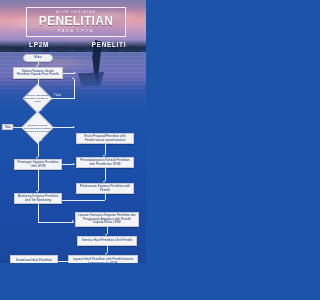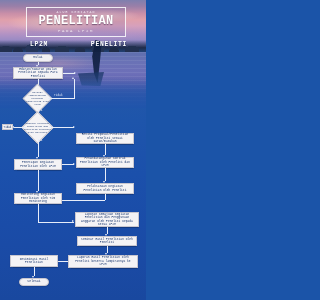--- a/index.html
+++ b/index.html
@@ -2,32 +2,31 @@
 <html><head>
 <meta charset="utf-8">
 <style>
   html,body{margin:0;padding:0;}
   body{
     width:146px;height:300px;overflow:hidden;
     font-family:"Liberation Sans", sans-serif;
     background:#1b54a8;
   }
   #poster{
-    position:relative;width:146px;height:300px;overflow:hidden;
+    position:relative;width:146px;height:263px;overflow:hidden;
     background:
       linear-gradient(180deg,
         #2f5fa8 0%,
         #2b5aa4 14%,
         #2458a8 26%,
         #1e55ab 40%,
         #1b50ab 58%,
         #1a4ca8 75%,
         #1a4aa4 88%,
         #19489f 100%);
-    font-family: Liberation Mono, monospace;
   }
 
   
   .hero{
     position:absolute;left:0;top:0;width:146px;height:108px;overflow:hidden;
   }
   .sky{
     position:absolute;left:0;top:0;width:146px;height:52px;
     background:
       linear-gradient(180deg,

